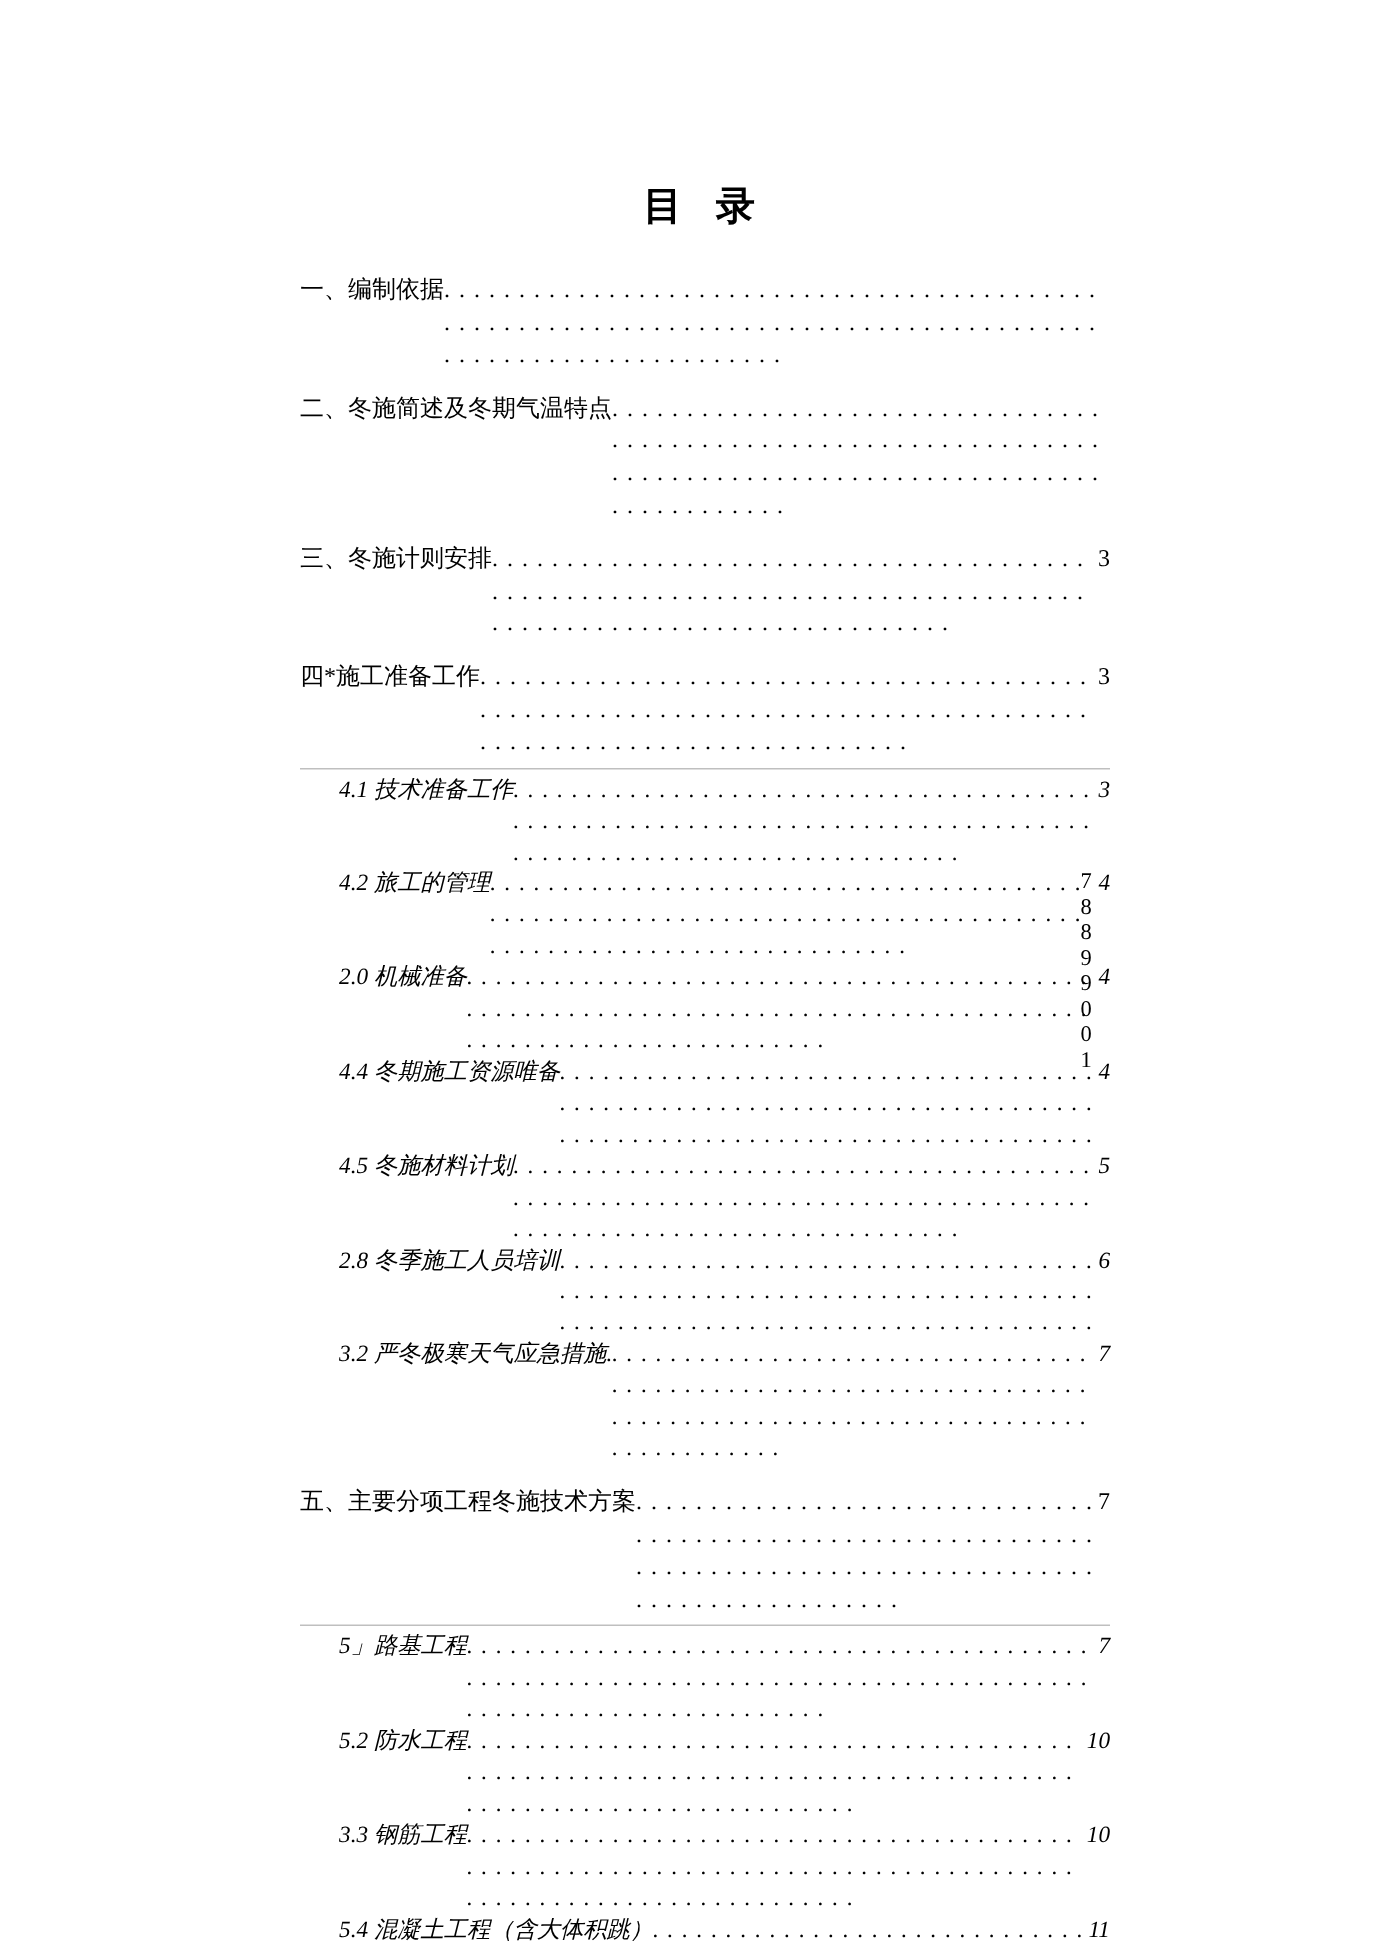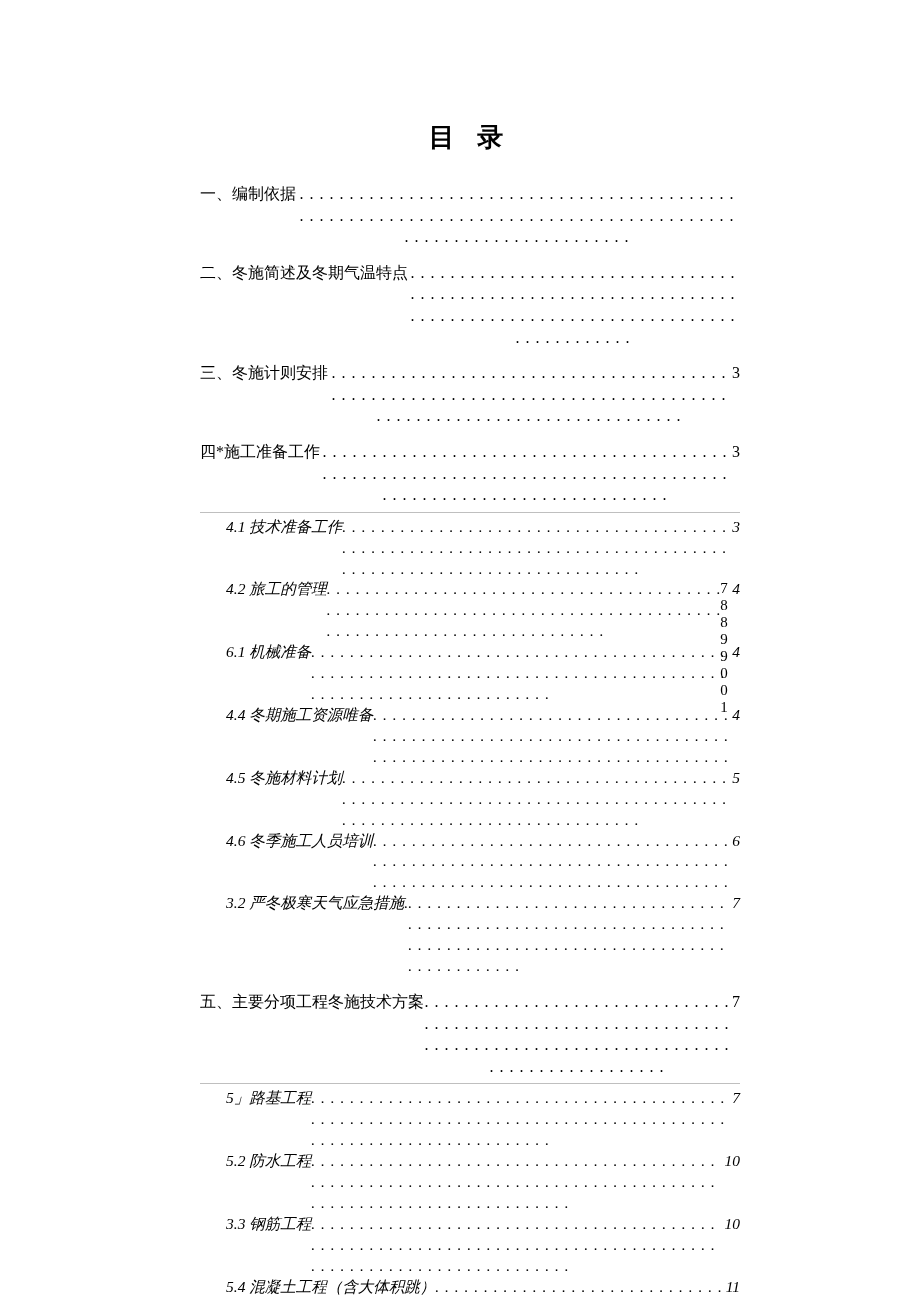--- a/index.html
+++ b/index.html
@@ -3,21 +3,21 @@
 <meta charset="utf-8">
 <style>
   html,body{margin:0;padding:0;background:#fff;color:#000;font-family:"SimSun","宋体","Songti SC",serif;}
   .page{width:820px;height:1302px;margin:0 auto;position:relative;box-sizing:border-box;padding:120px 130px 0 150px;}
   .title{text-align:center;font-size:26px;letter-spacing:8px;font-weight:600;margin-bottom:28px;}
   .toc-row{display:flex;align-items:baseline;font-size:15.5px;line-height:1.35;margin:0;}
   .toc-row .label{white-space:nowrap;}
   .toc-row .leader{flex:1;overflow:hidden;letter-spacing:1px;color:#000;}
   .toc-row .pg{white-space:nowrap;padding-left:2px;}
   .section{margin-top:14px;margin-bottom:6px;}
-  .section .toc-row{font-size:16px;text-align:center;}
+  .section .toc-row{font-size:16px;}
   .hr{border:0;border-bottom:1px solid #000;opacity:.25;margin:6px 0 4px 0;}
   .sub{padding-left:26px;font-size:15px;font-style:italic;}
   .sub .toc-row{line-height:1.35;}
   .vnum{position:absolute;right:138px;top:580px;font-size:15px;letter-spacing:1px;writing-mode:vertical-rl;text-orientation:upright;}
 </style>
 </head>
 <body>
 
 <div class="page">
 
@@ -60,36 +60,36 @@
         <span class="label">4.1 技术准备工作</span>
         <span class="leader">. . . . . . . . . . . . . . . . . . . . . . . . . . . . . . . . . . . . . . . . . . . . . . . . . . . . . . . . . . . . . . . . . . . . . . . . . . . . . . . . . . . . . . . . . . . . . . . . . . . . . . . . . . . . . . .</span>
         <span class="pg">3</span>
       </div>
     <div class="toc-row">
         <span class="label">4.2 旅工的管理</span>
         <span class="leader">. . . . . . . . . . . . . . . . . . . . . . . . . . . . . . . . . . . . . . . . . . . . . . . . . . . . . . . . . . . . . . . . . . . . . . . . . . . . . . . . . . . . . . . . . . . . . . . . . . . . . . . . . . . . . . .</span>
         <span class="pg">4</span>
       </div>
     <div class="toc-row">
-        <span class="label">6.1 机械准备</span>
+        <span class="label">2.0 机械准备</span>
         <span class="leader">. . . . . . . . . . . . . . . . . . . . . . . . . . . . . . . . . . . . . . . . . . . . . . . . . . . . . . . . . . . . . . . . . . . . . . . . . . . . . . . . . . . . . . . . . . . . . . . . . . . . . . . . . . . . . . .</span>
         <span class="pg">4</span>
       </div>
     <div class="toc-row">
         <span class="label">4.4 冬期施工资源唯备</span>
         <span class="leader">. . . . . . . . . . . . . . . . . . . . . . . . . . . . . . . . . . . . . . . . . . . . . . . . . . . . . . . . . . . . . . . . . . . . . . . . . . . . . . . . . . . . . . . . . . . . . . . . . . . . . . . . . . . . . . .</span>
         <span class="pg">4</span>
       </div>
     <div class="toc-row">
         <span class="label">4.5 冬施材料计划</span>
         <span class="leader">. . . . . . . . . . . . . . . . . . . . . . . . . . . . . . . . . . . . . . . . . . . . . . . . . . . . . . . . . . . . . . . . . . . . . . . . . . . . . . . . . . . . . . . . . . . . . . . . . . . . . . . . . . . . . . .</span>
         <span class="pg">5</span>
       </div>
     <div class="toc-row">
-        <span class="label">4.6 冬季施工人员培训</span>
+        <span class="label">2.8 冬季施工人员培训</span>
         <span class="leader">. . . . . . . . . . . . . . . . . . . . . . . . . . . . . . . . . . . . . . . . . . . . . . . . . . . . . . . . . . . . . . . . . . . . . . . . . . . . . . . . . . . . . . . . . . . . . . . . . . . . . . . . . . . . . . .</span>
         <span class="pg">6</span>
       </div>
     <div class="toc-row">
         <span class="label">3.2 严冬极寒天气应急措施.</span>
         <span class="leader">. . . . . . . . . . . . . . . . . . . . . . . . . . . . . . . . . . . . . . . . . . . . . . . . . . . . . . . . . . . . . . . . . . . . . . . . . . . . . . . . . . . . . . . . . . . . . . . . . . . . . . . . . . . . . . .</span>
         <span class="pg">7</span>
       </div>
   </div>
 

